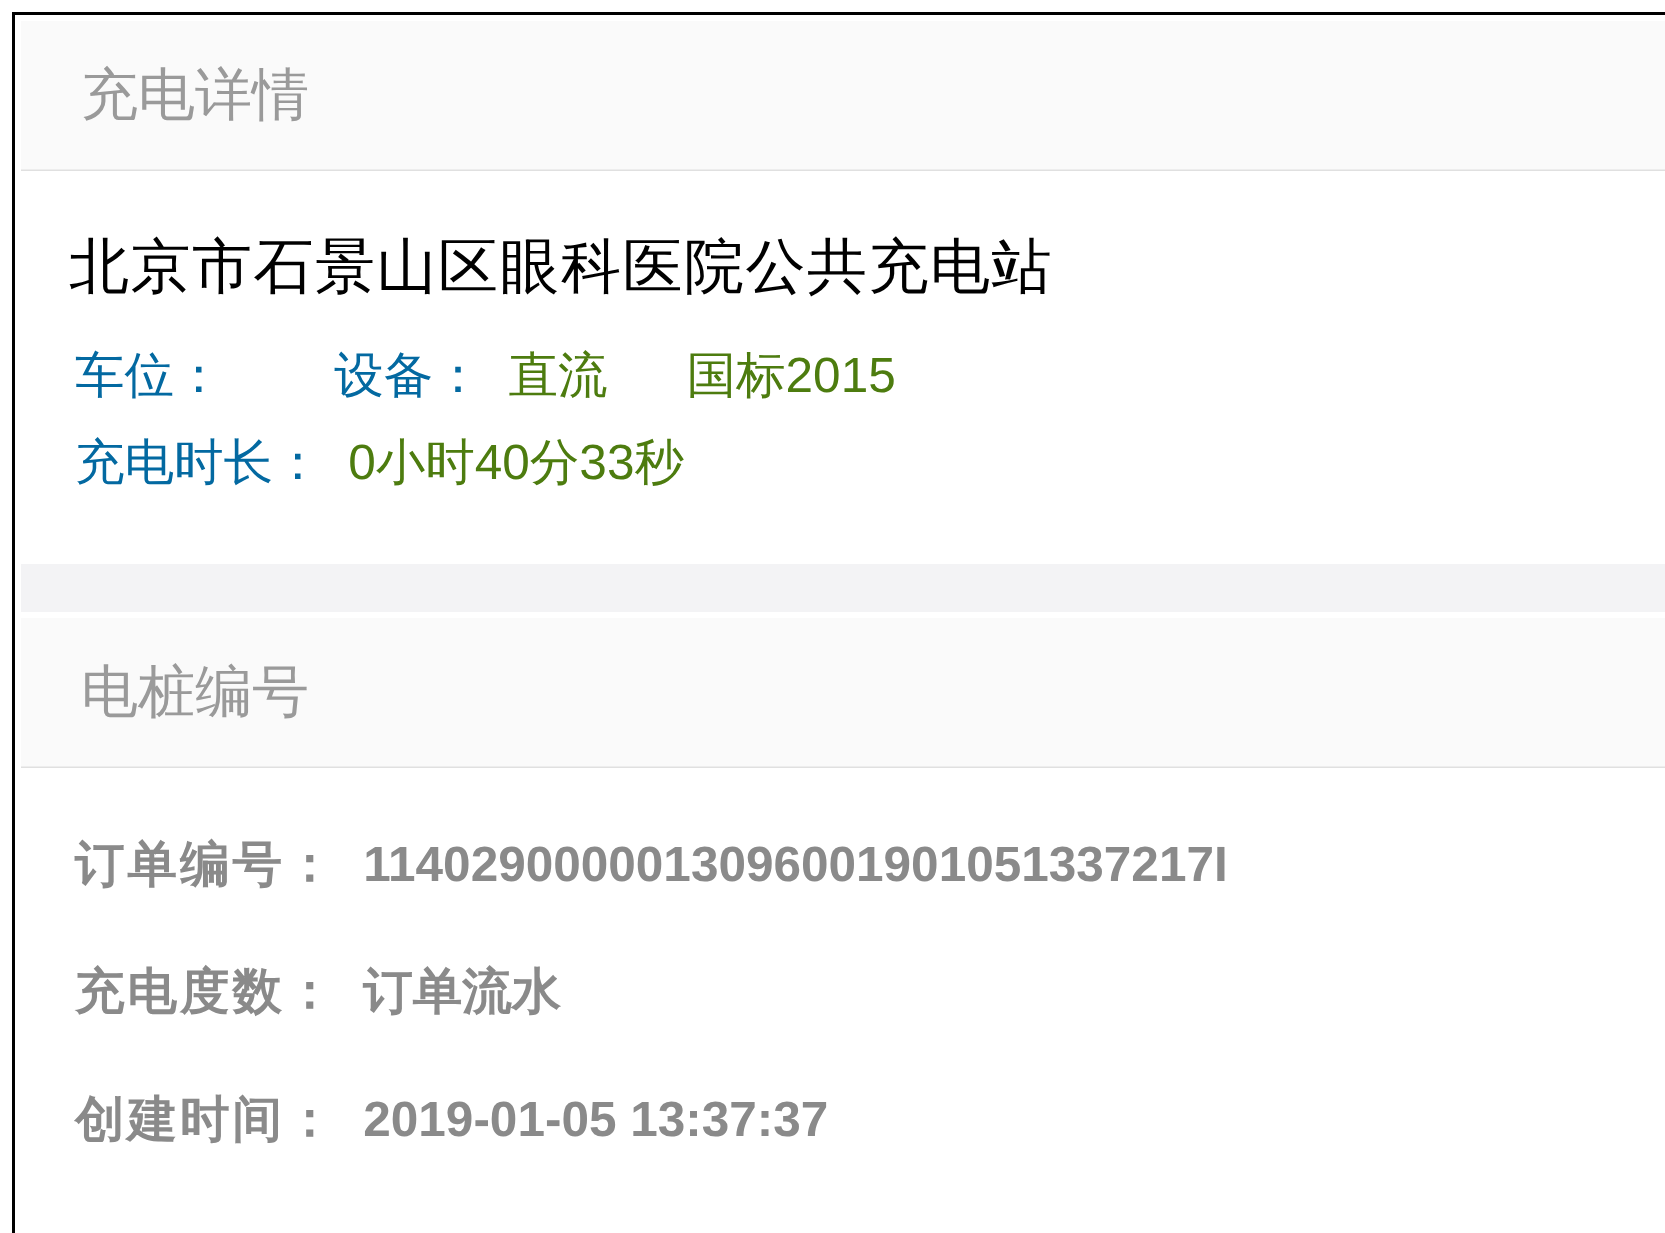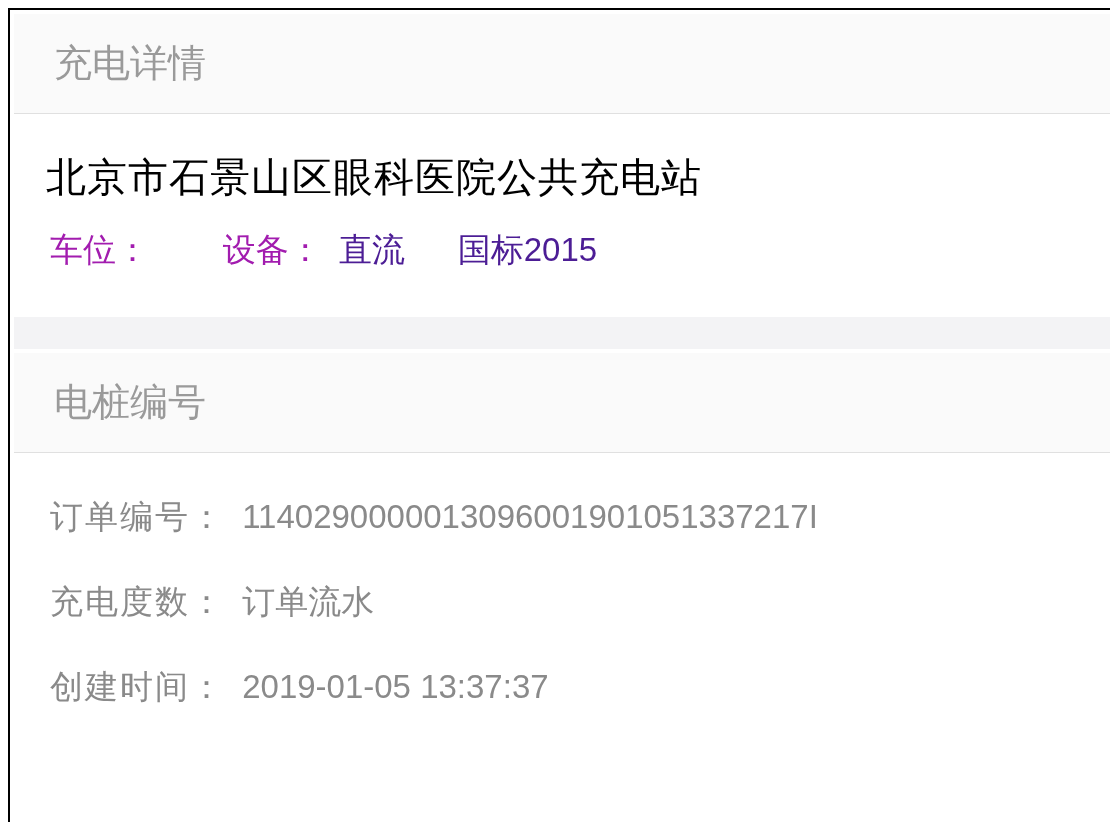--- a/index.html
+++ b/index.html
@@ -29,39 +29,39 @@
       margin-bottom: 18px;
       letter-spacing: 1px;
     }
     .info-line {
       color: #8a8a8a;
       font-size: 33px;
       line-height: 1.65;
       font-weight: 400;
     }
     .info-line .label {
-      color: #a21caf;
+      color: #0369a1;
     }
     .info-line .value {
-      color: #4c1d95;
+      color: #4d7c0f;
       text-align: right;
     }
     .gap {
       height: 32px;
       background: #f3f3f5;
     }
     .order-body {
       padding: 16px 28px;
       background: #fff;
     }
     .order-line {
       color: #8a8a8a;
       font-size: 33px;
       padding: 18px 0;
-      font-weight: 400;
+      font-weight: 700;
     }
     .order-line .label {
       letter-spacing: 2px;
     }
     .equip-combo {
       display: inline;
     }
   </style>
 </head>
 <body>
@@ -80,20 +80,24 @@
     <span class="equip-combo">
       <span class="label">设备：</span>
       <span class="value">直流</span>
       <span>&nbsp;&nbsp;</span>
       <span class="value">国标2015</span>
     </span>
   </div>
 
 
 
+  <div class="info-line">
+    <span class="label">充电时长：</span>
+    <span class="value">0小时40分33秒</span>
+  </div>
 </div>
 
 <div class="gap"></div>
 
 <div class="section-header">
   <span>电桩编号</span>
 </div>
 
 <div class="order-body">
   <div class="order-line">

